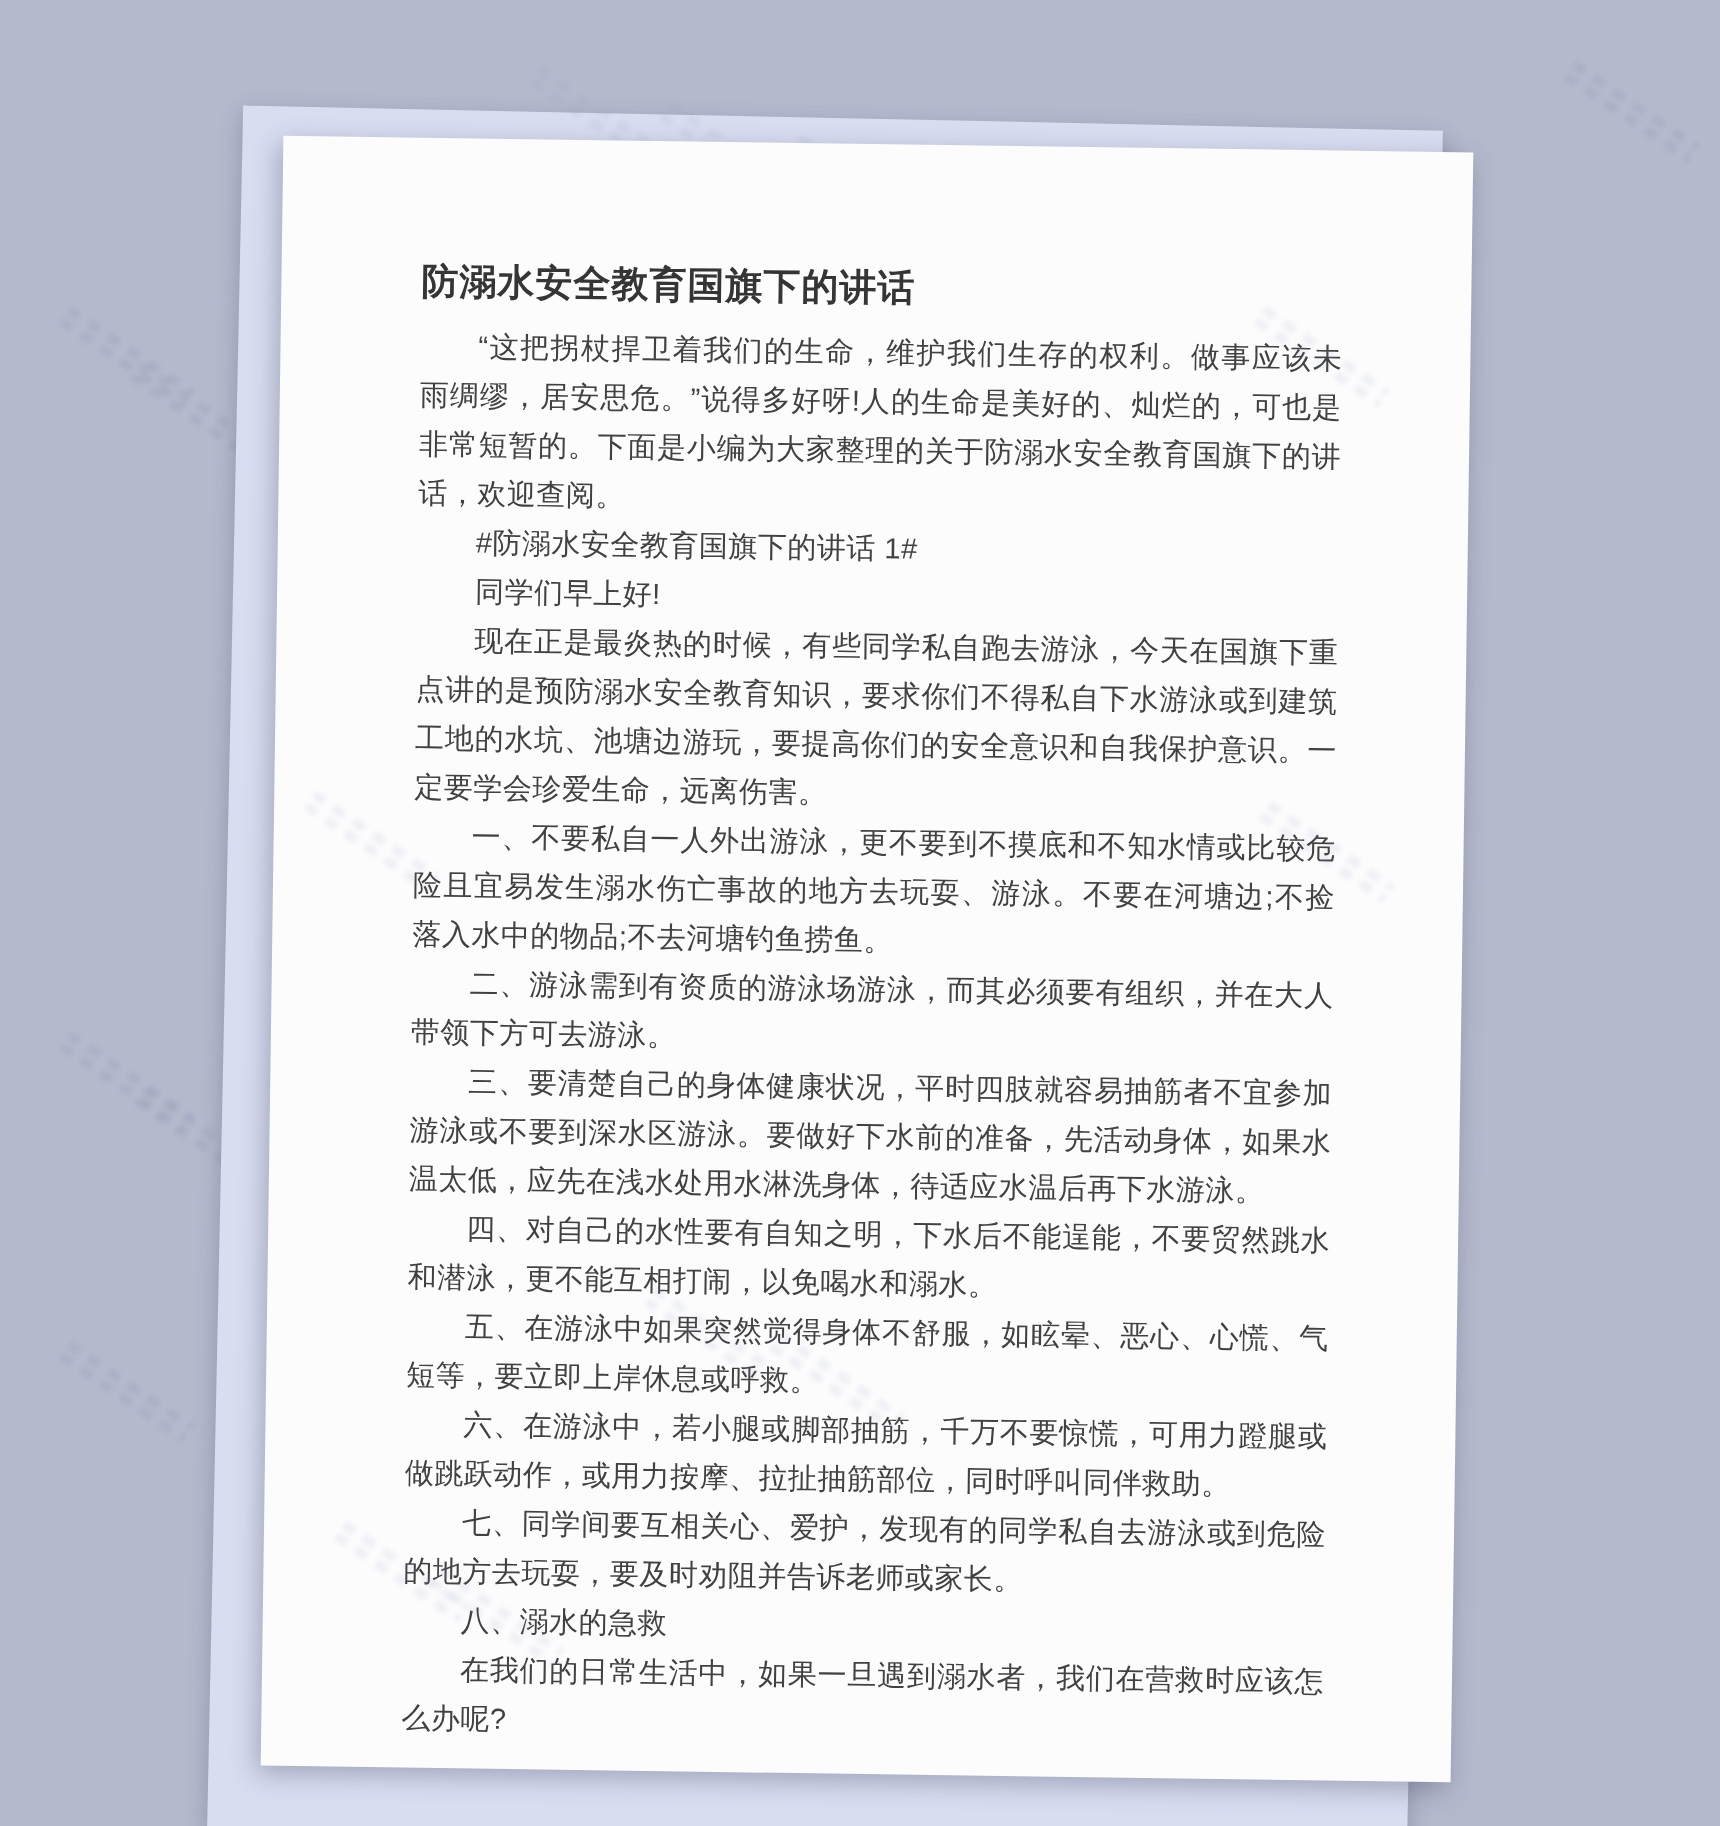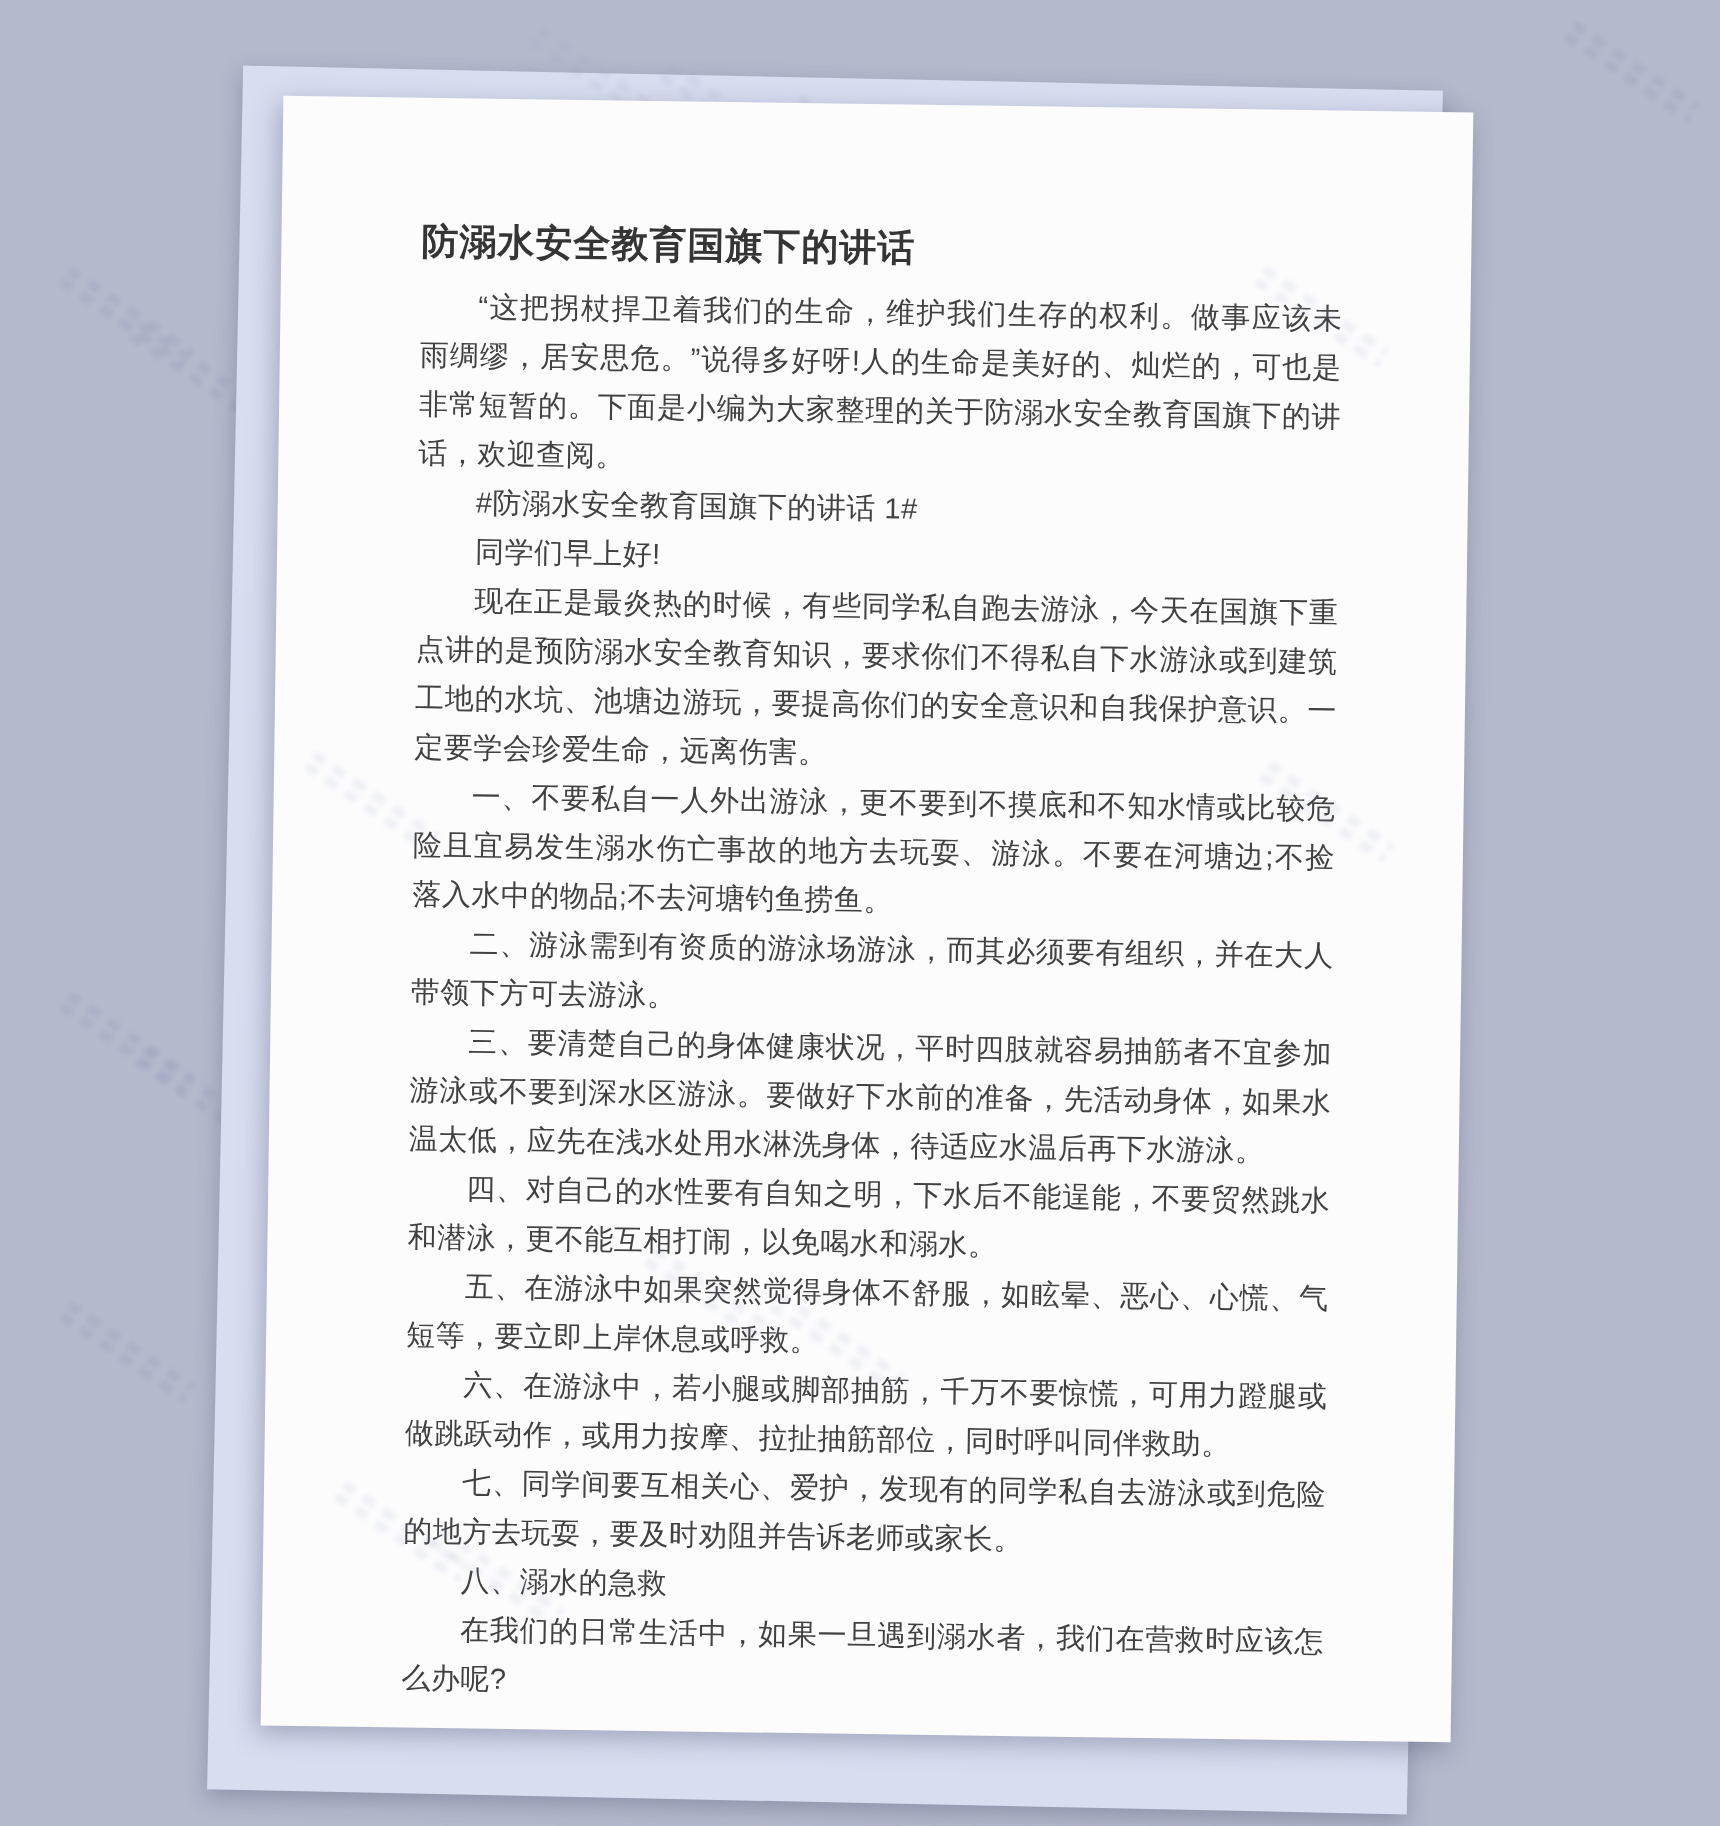--- a/index.html
+++ b/index.html
@@ -3,21 +3,21 @@
 <meta charset="utf-8">
 <style>
   html,body{margin:0;padding:0;}
   body{
     width:1720px;height:1826px;
     background:#b5b9cc;
     overflow:hidden;
     font-family:"Liberation Sans", sans-serif;
     position:relative;
   }
-  .scene{position:absolute;inset:0;}
+  .scene{position:absolute;inset:0;margin-top:40px;}
 
   
   .wm{
     position:absolute;width:150px;height:40px;
     transform:rotate(34deg);
     opacity:.45;pointer-events:none;
   }
   .wm::before,.wm::after{
     content:"";display:block;height:9px;margin:5px 0;border-radius:5px;
     background:repeating-linear-gradient(90deg,

